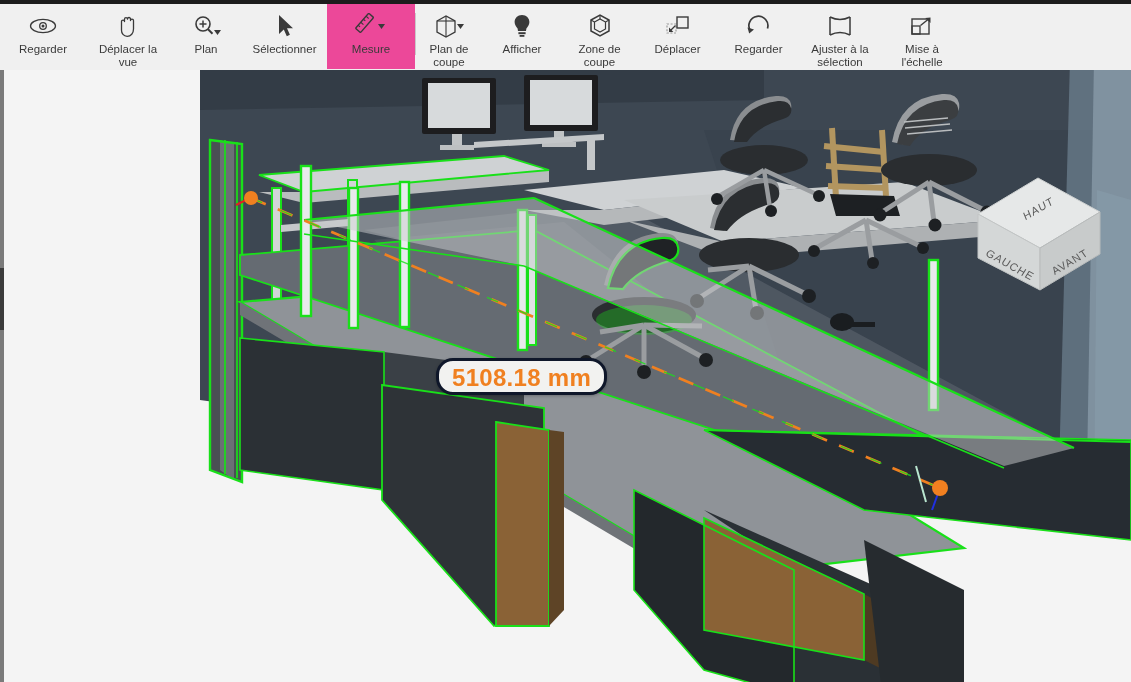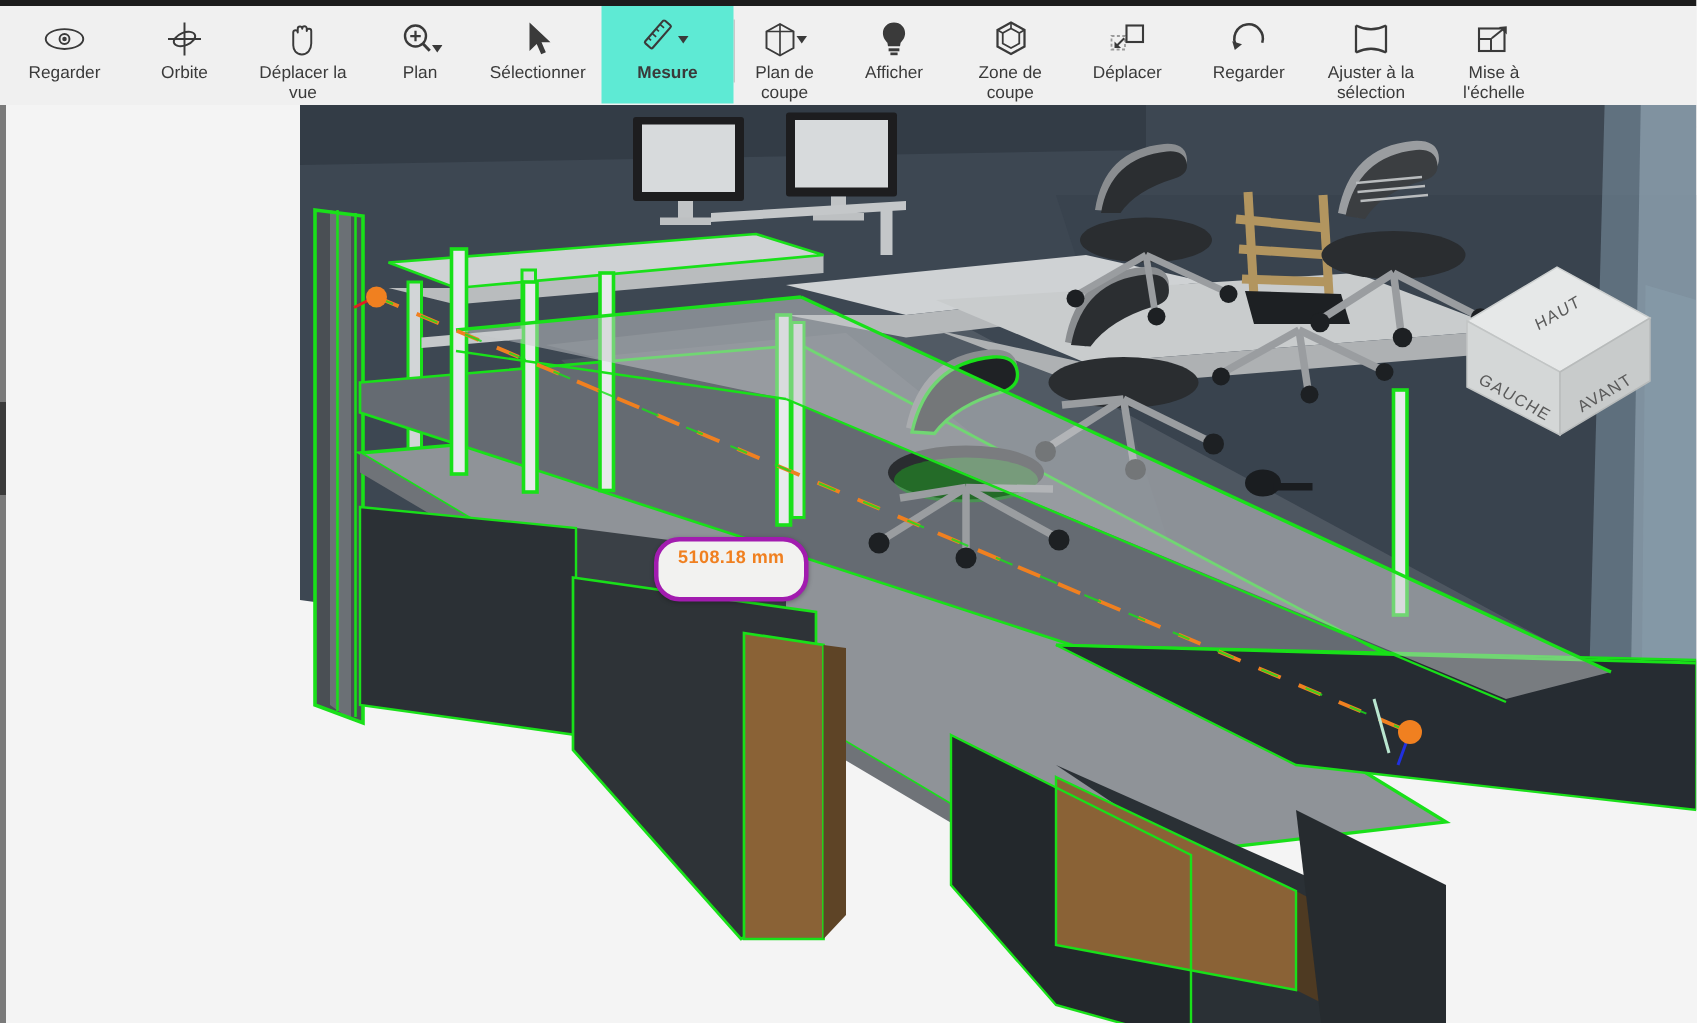--- a/index.html
+++ b/index.html
@@ -13,43 +13,43 @@
     background:#1c1c1c; }
 
   
   .toolbar { position:absolute; left:0; top:4px; width:1131px; height:81px;
     background:#f0f0f0; border-bottom:1px solid #dcdcdc;
     display:flex; align-items:stretch; }
   .tool-btn { position:relative; display:flex; flex-direction:column;
     align-items:center; justify-content:flex-start;
     padding-top:7px; height:65px; background:transparent; cursor:default;
     user-select:none; }
-  .tool-btn.active { background:#5eead4;font-weight:bold; }
+  .tool-btn.active { background:#ec4899; }
   .tool-ico { height:30px; display:flex; align-items:center;
     justify-content:center; position:relative; }
   .tool-lbl { font-size:11.5px; color:#3a3a3a; line-height:13px;
     text-align:center; margin-top:2px; padding:0 3px; }
   .sep { width:1px; background:#c9c9c9; margin:9px 0 16px 0; align-self:stretch;
     height:42px; }
 
   
   .lscroll { position:absolute; left:0; top:70px; width:4px; height:612px;
     background:#7a7a7a; }
   .lscroll-thumb { position:absolute; left:0; top:198px; width:4px;
     height:62px; background:#3b3b3b; }
 
   
   .viewport { position:absolute; left:4px; top:70px; width:1127px; height:612px;
     background:#f4f4f4; overflow:hidden; }
   .vp-svg { position:absolute; left:0; top:0; }
 
   
   .meas-label { position:absolute; left:432px; top:288px;
-    background:#f2f2f0; border:3px solid #a21caf; border-radius:17px;
-    padding:3px 13px 20px 13px; color:#f08020; font-size:12px;
+    background:#f2f2f0; border:3px solid #0f172a; border-radius:17px;
+    padding:3px 13px 0 13px; color:#f08020; font-size:24px;
     font-weight:bold; letter-spacing:.3px; white-space:nowrap;
     box-shadow:0 1px 3px rgba(0,0,0,.25); }
 
   
   .viewcube { position:absolute; left:962px; top:98px; width:148px; height:125px; }
   .vc-face-txt { font-size:11px; fill:#5a5a5a; font-family:"Liberation Sans",sans-serif;
     letter-spacing:1px; }
 </style>
 </head>
 <body>
@@ -64,30 +64,20 @@
       <div class="tool-ico">
         <svg width="30" height="22" viewBox="0 0 30 22">
           <ellipse cx="15" cy="11" rx="12.5" ry="6.6" fill="none" stroke="#3a3a3a" stroke-width="1.3"></ellipse>
           <circle cx="15" cy="11" r="3.3" fill="none" stroke="#3a3a3a" stroke-width="1.3"></circle>
           <circle cx="15" cy="11" r="1.5" fill="#3a3a3a"></circle>
         </svg>
       </div>
       <div class="tool-lbl">Regarder</div>
     </div>
 
-    <div class="tool-btn" style="width:74px">
-      <div class="tool-ico">
-        <svg width="28" height="26" viewBox="0 0 28 26">
-          <line x1="14" y1="2" x2="14" y2="24" stroke="#3a3a3a" stroke-width="1.3"></line>
-          <line x1="3" y1="13" x2="25" y2="13" stroke="#3a3a3a" stroke-width="1.3"></line>
-          <ellipse cx="14" cy="13" rx="7.5" ry="4.2" fill="none" stroke="#3a3a3a" stroke-width="1.3" transform="rotate(-22 14 13)"></ellipse>
-        </svg>
-      </div>
-      <div class="tool-lbl">Orbite</div>
-    </div>
 
     <div class="tool-btn" style="width:84px">
       <div class="tool-ico">
         <svg width="26" height="26" viewBox="0 0 26 26">
           <path d="M6.5 15.5 V8.6 a1.5 1.5 0 0 1 3 0 V6.2 a1.5 1.5 0 0 1 3 0 V6 a1.5 1.5 0 0 1 3 0 v1.6 a1.5 1.5 0 0 1 3 0 V16 c0 4.2-2.6 7.3-6.3 7.3 C8.5 23.3 6.5 20.4 6.5 17.2 Z" fill="none" stroke="#3a3a3a" stroke-width="1.3" stroke-linejoin="round"></path>
         </svg>
       </div>
       <div class="tool-lbl">Déplacer la vue</div>
     </div>
 

